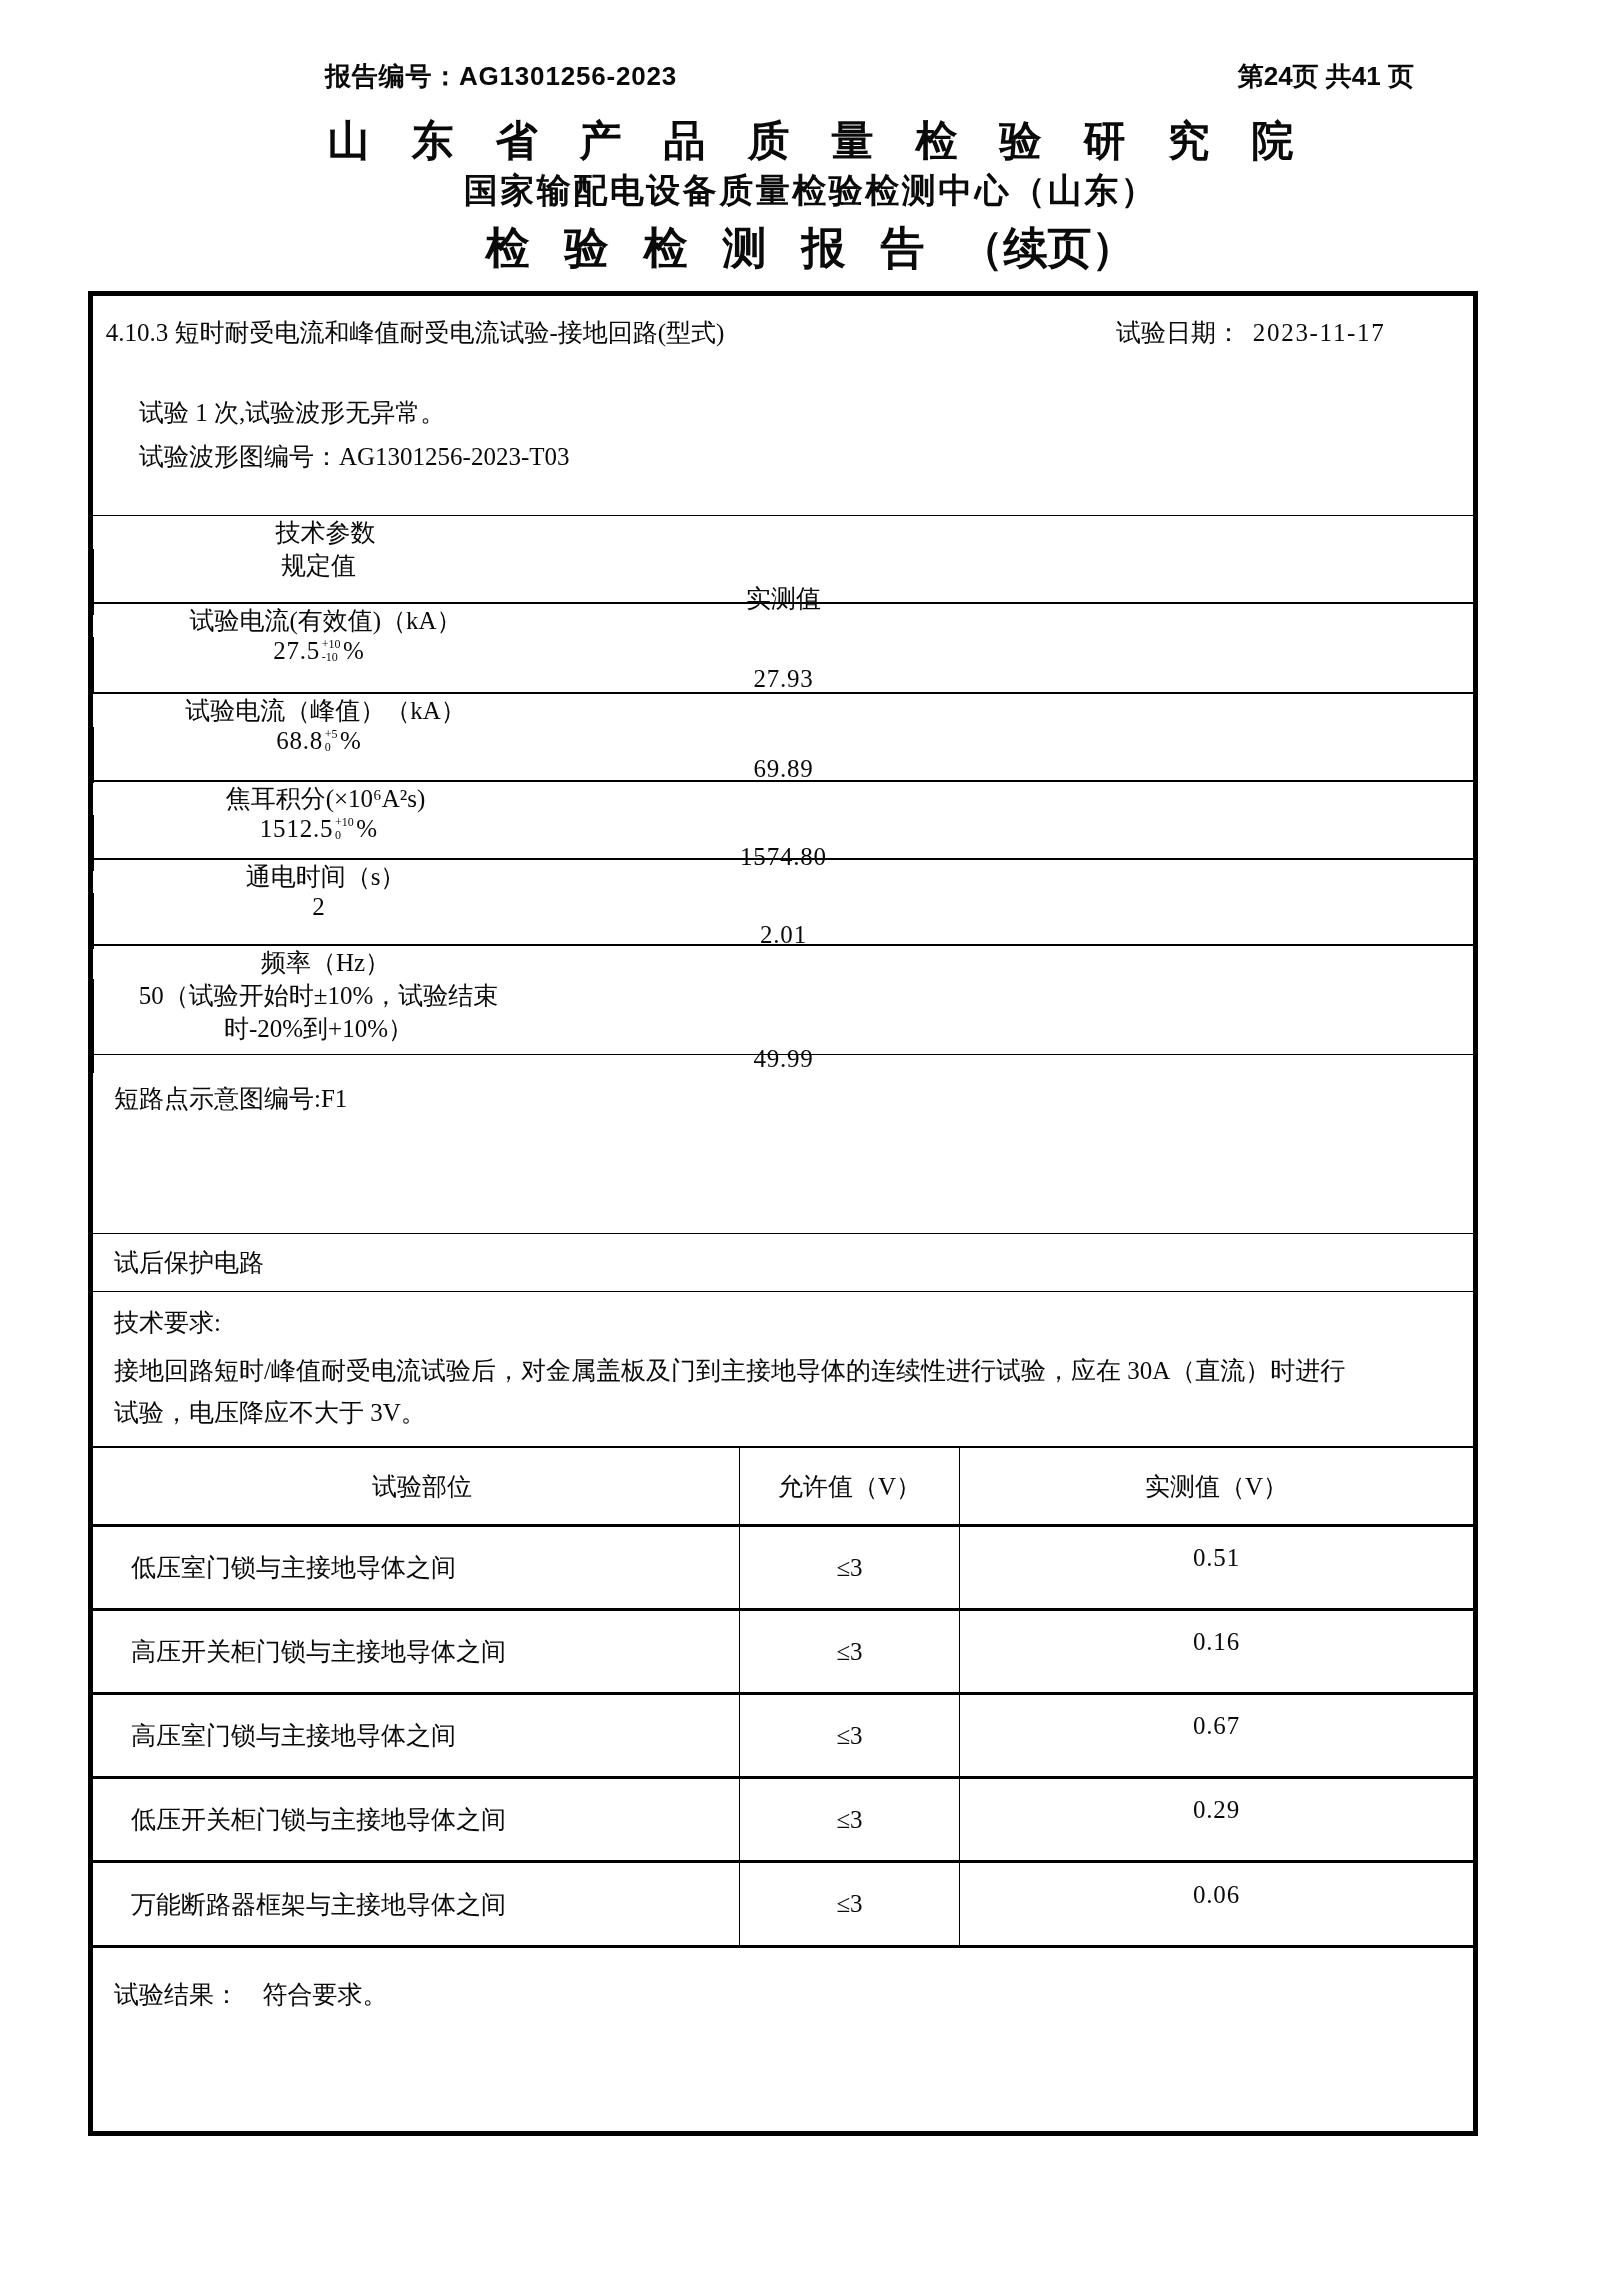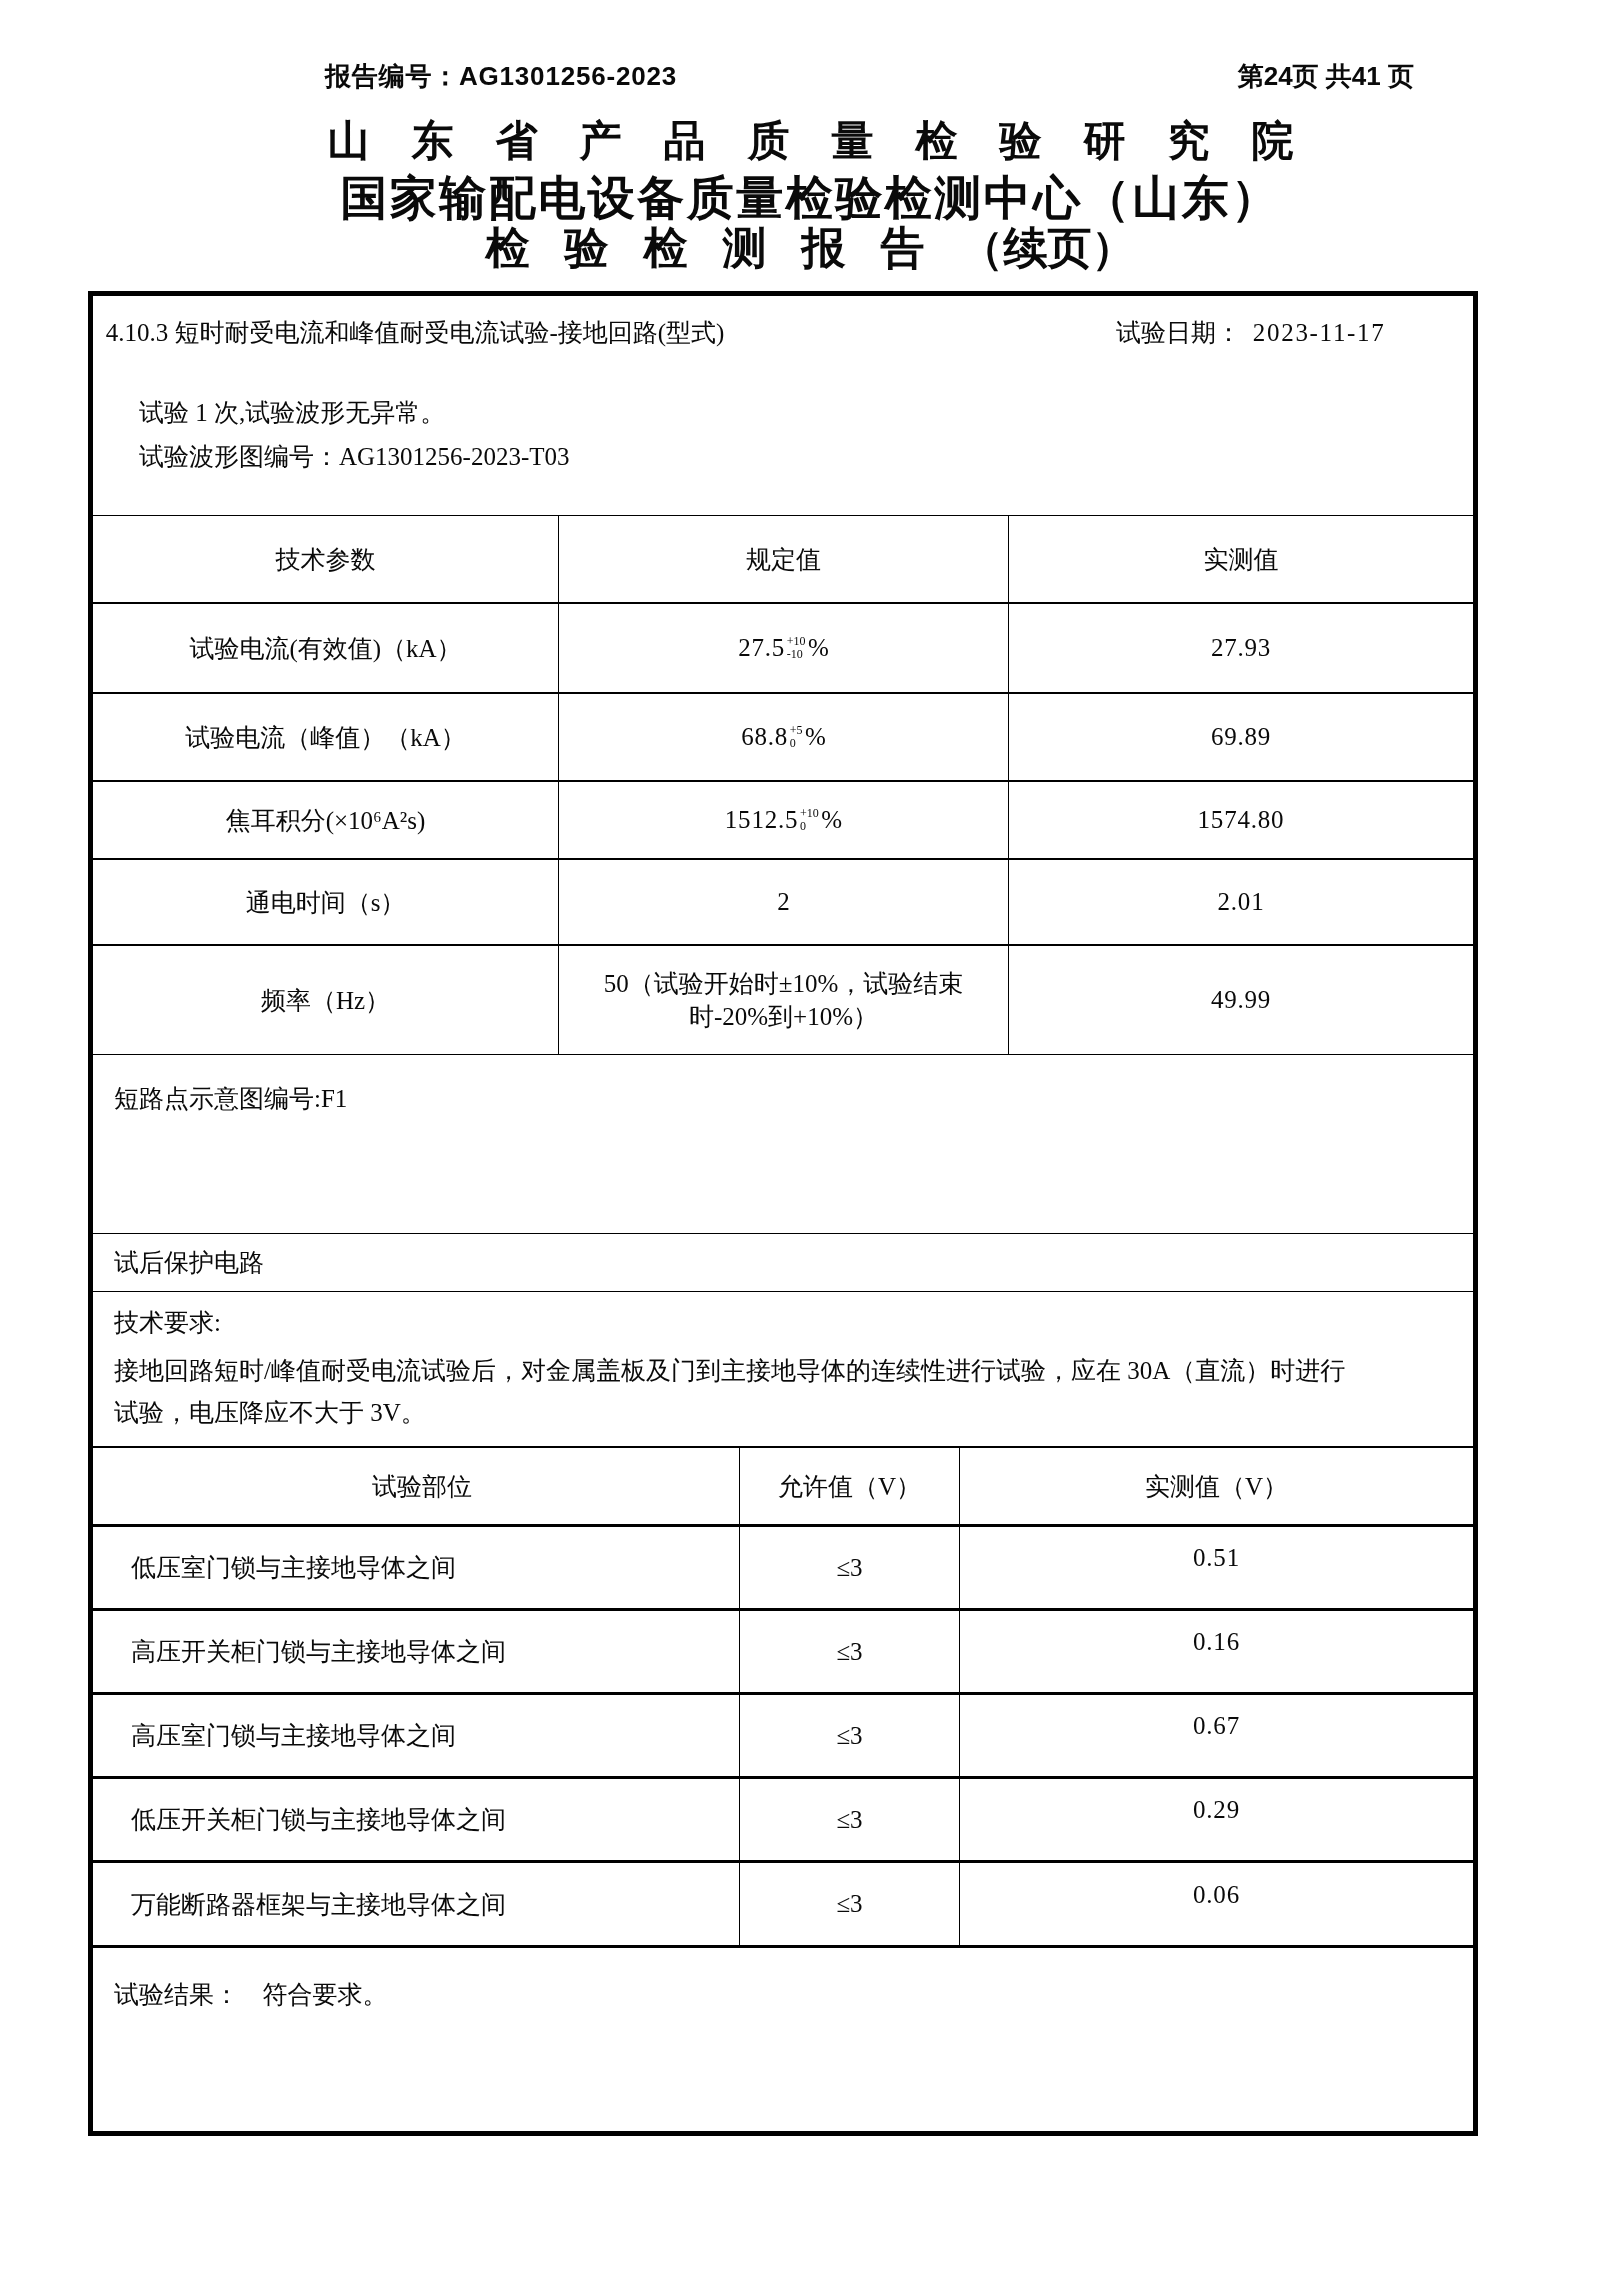--- a/index.html
+++ b/index.html
@@ -13,38 +13,38 @@
   .hdr-line {
     position:absolute; top:59px; left:325px; right:207px;
     display:flex; justify-content:space-between; align-items:baseline;
     font-family:"Liberation Sans","DejaVu Sans",sans-serif;
     font-weight:bold; font-size:26px;
   }
   .report-no span { letter-spacing:0.8px; }
   .title { position:absolute; left:0; width:1621px; text-align:center;
     font-family:"Liberation Sans","DejaVu Sans",sans-serif; font-weight:bold; line-height:1.15; }
   .t1 { top:117px; font-size:42px; letter-spacing:42px; padding-left:42px; }
-  .t2 { top:171px; font-size:47px; letter-spacing:2.5px; }
+  .t2 { top:171px; font-size:34px; letter-spacing:2.5px; }
   .t3 { top:223px; font-size:44px; display:flex; justify-content:center; align-items:baseline; }
   .t3-main { letter-spacing:35px; }
   
   .box {
     position:absolute; left:88px; top:291px; width:1390px; height:1845px;
     border:5px solid #000; background:#fff; font-size:25px;
   }
   
   .sec-head { position:relative; height:219px; }
   .sec-title { position:absolute; top:20px; left:12.7px; }
   .sec-date  { position:absolute; top:20px; left:1023px; }
   .sec-date .dval { margin-left:11.8px; letter-spacing:1.7px; }
   .note { position:absolute; left:46px; }
   .n1 { top:100px; }
   .n2 { top:144px; }
   
-  .tb1 .tr { display:flex; border-top:2.5px solid #000; }
+  .tb1 .tr { display:flex; border-top:2.5px solid #000;flex-direction:column; }
   .tb1 .tr.th { border-top:1.7px solid #000; height:87px; }
   .tb1 .r1 { height:90px; } .tb1 .r2 { height:88px; }
   .tb1 .r3 { height:78px; }  .tb1 .r4 { height:86px; } .tb1 .r5 { height:110px; }
   .td { display:flex; align-items:center; justify-content:center; text-align:center; }
   .tb1 .c1 { width:465px; }
   .tb1 .c2 { width:450px; border-left:1.7px solid #000; padding:0 11.8px; }
   .tb1 .c3 { flex:1; border-left:1.7px solid #000; }
   .spec { display:inline-flex; align-items:center; white-space:nowrap; }
   .tol { display:inline-flex; flex-direction:column; align-items:flex-start;
          font-size:12px; line-height:1.05; margin:0 2.5px 0 1.7px; }

